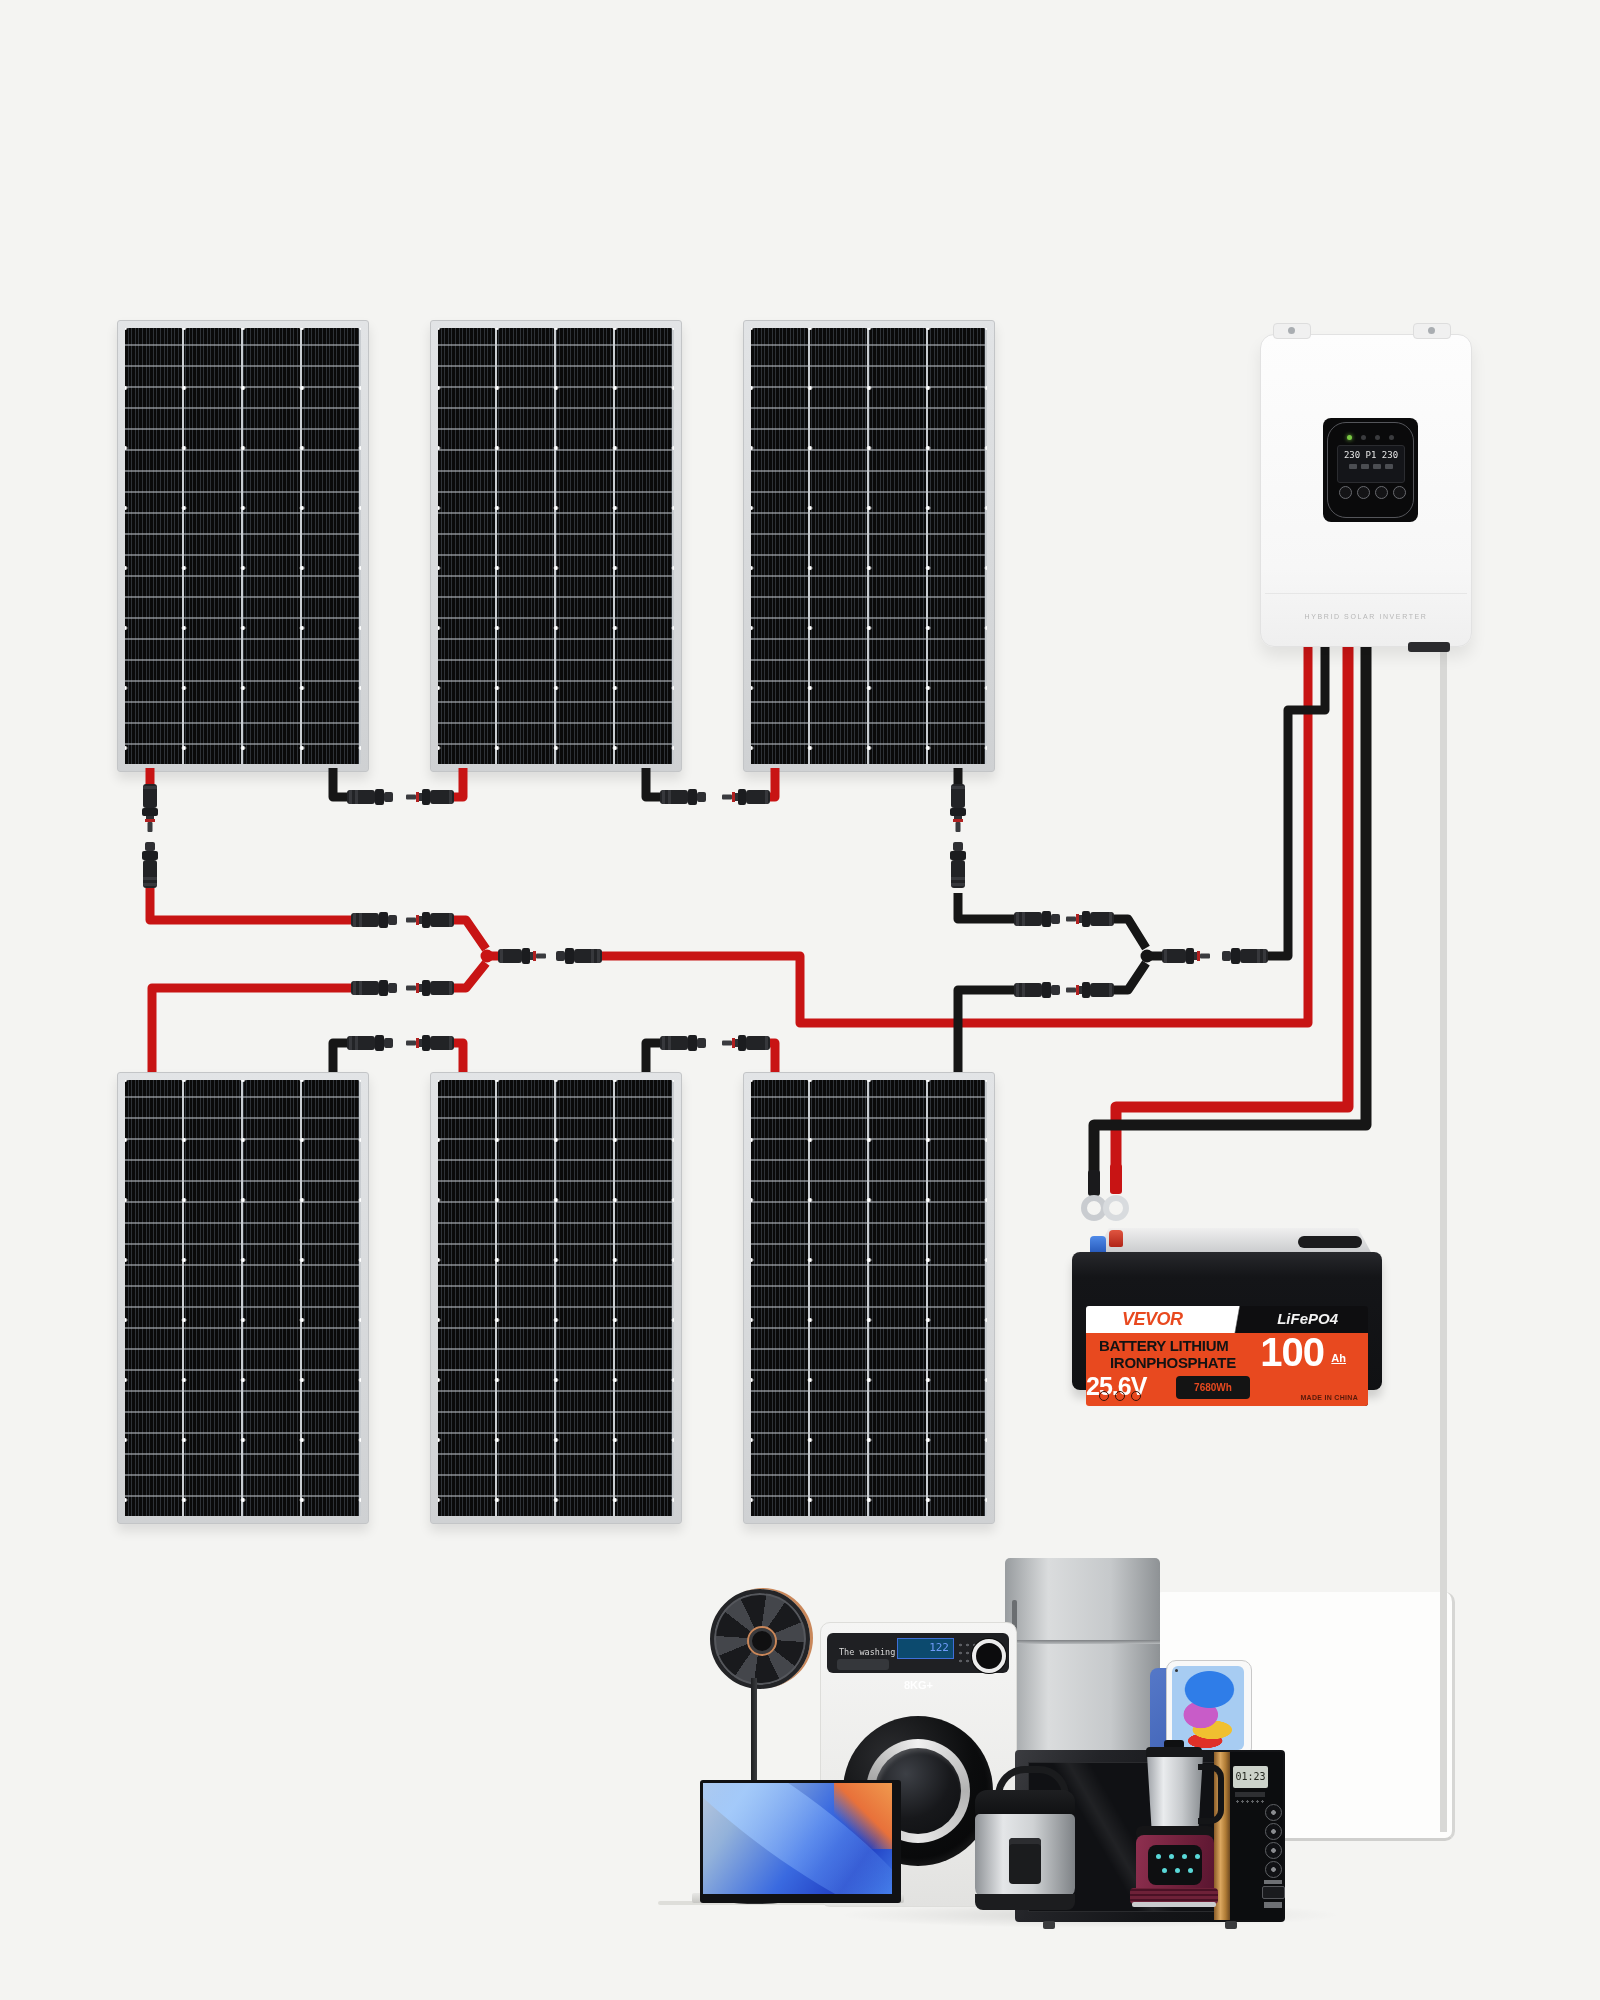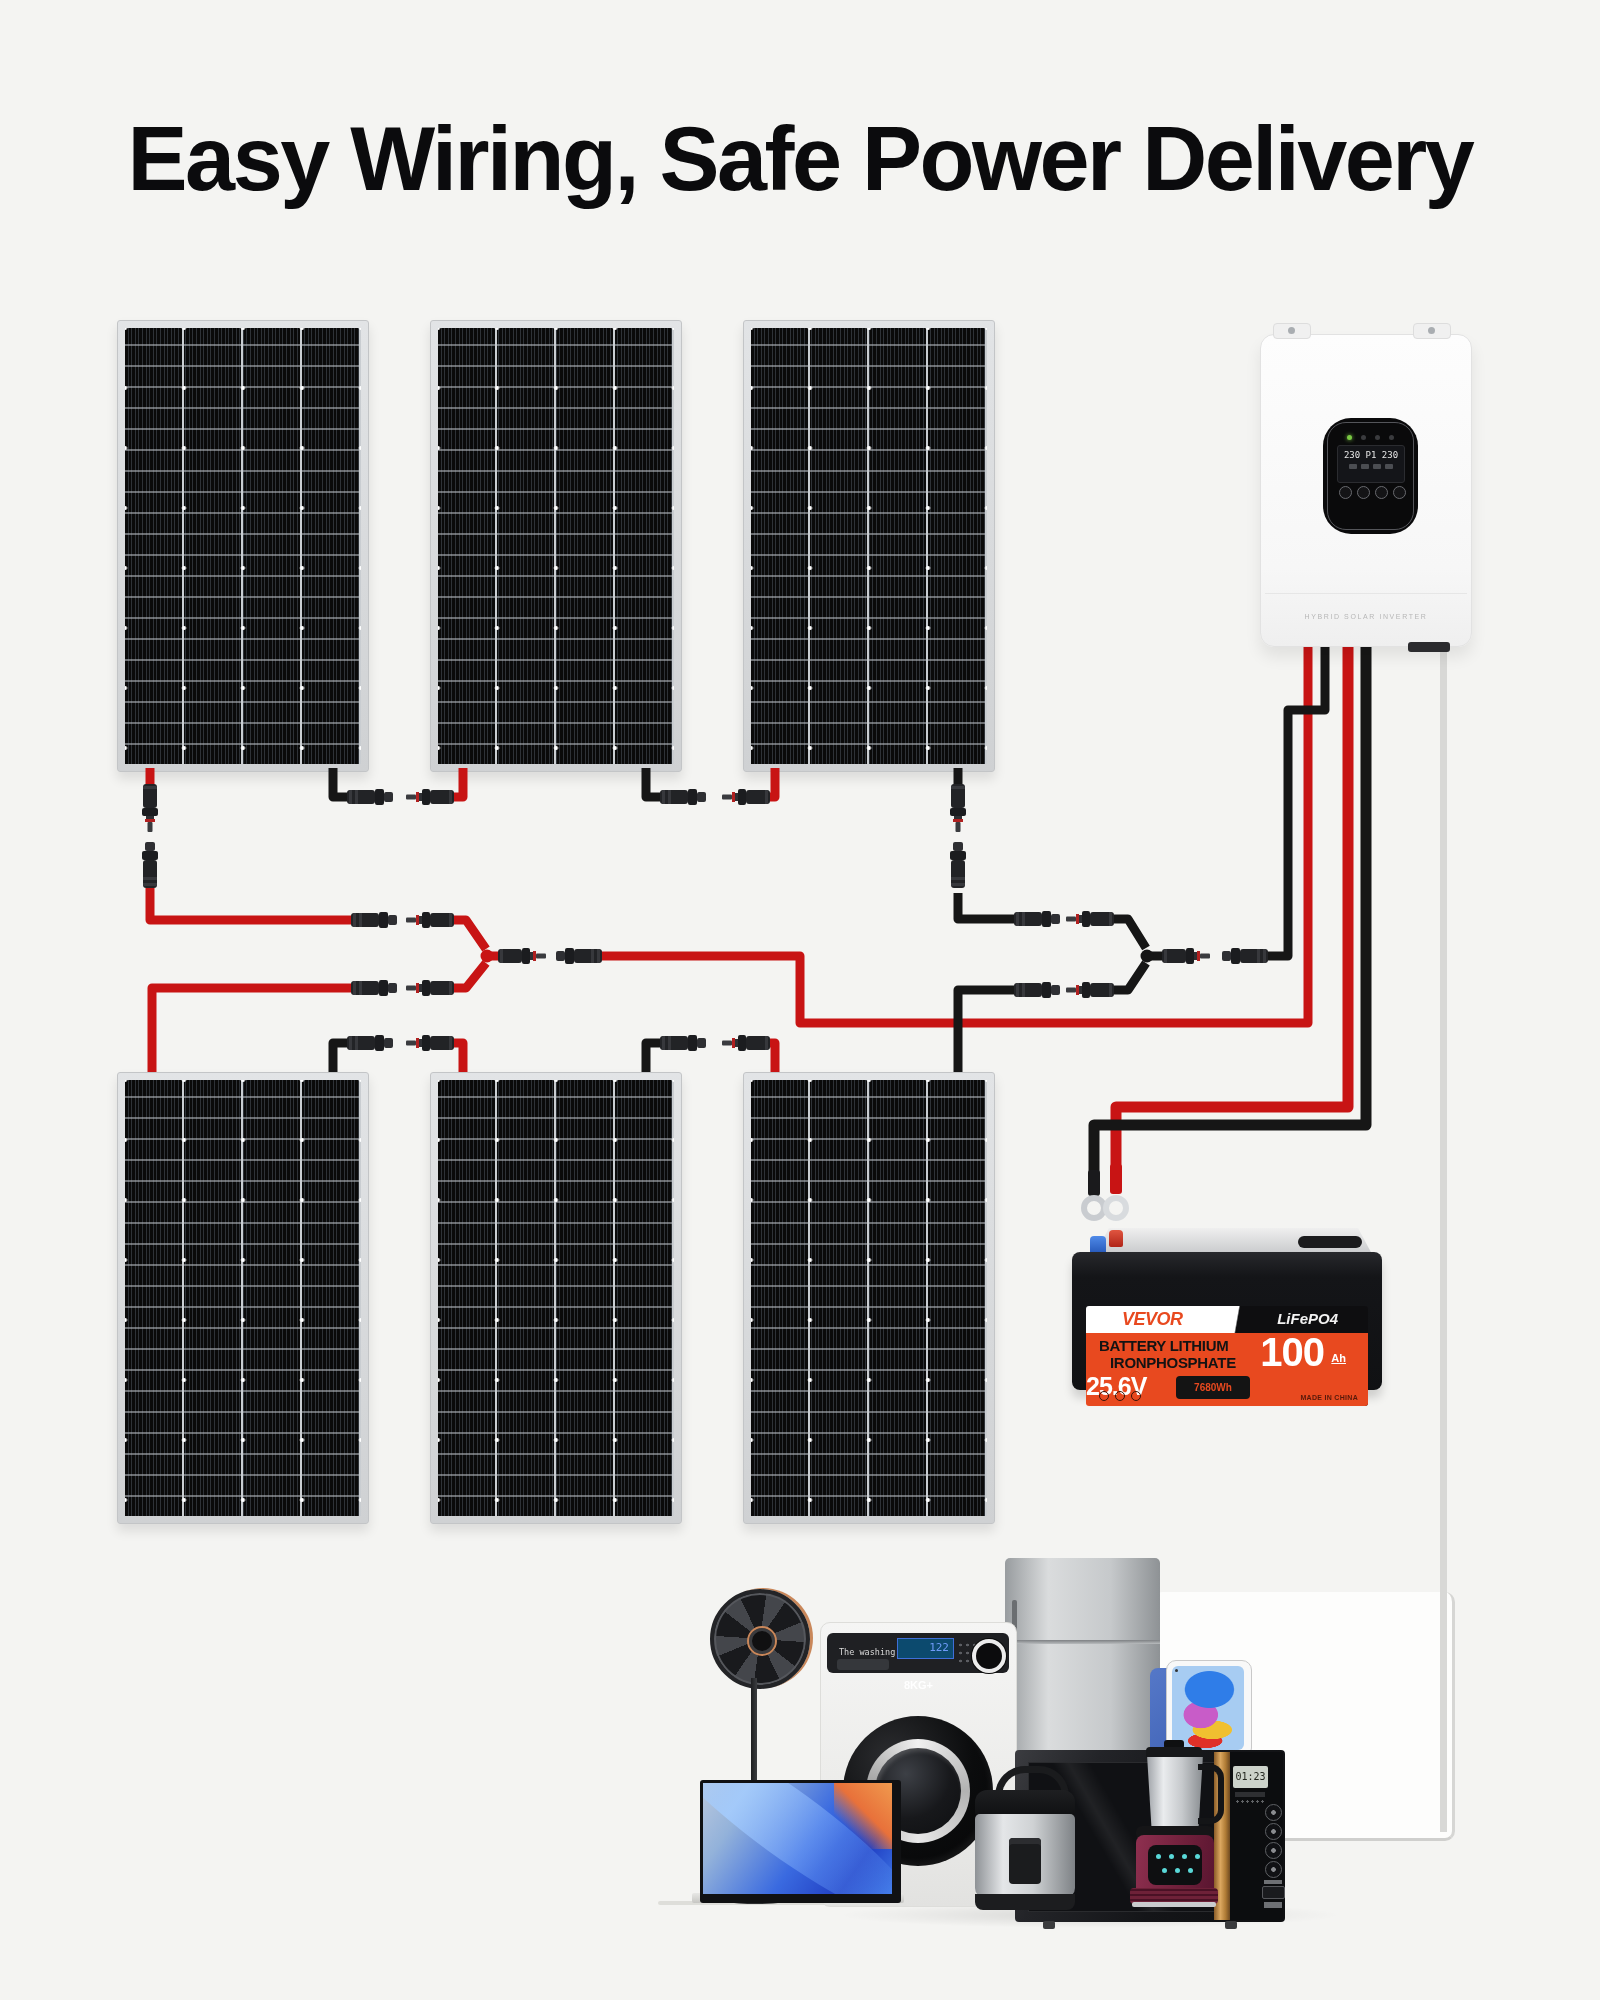--- a/index.html
+++ b/index.html
@@ -32,21 +32,21 @@
 
   
   .inverter{position:absolute;left:1260px;top:334px;width:210px;height:311px;z-index:6;
     background:linear-gradient(180deg,#fdfdfd 0%,#f7f7f7 75%,#efefef 100%);
     border:1px solid #e2e2e2;border-radius:14px;box-shadow:0 10px 16px rgba(0,0,0,.08);}
   .inv-tab{position:absolute;width:36px;height:14px;top:-12px;background:#f0f0f0;border:1px solid #ddd;border-radius:4px;z-index:5;}
   .inv-tab .hole{position:absolute;left:14px;top:3px;width:7px;height:7px;border-radius:50%;background:#a9adb1;}
   .inv-seam{position:absolute;left:4px;right:4px;top:258px;height:1px;background:#e6e6e6;}
   .inv-label{position:absolute;left:0;top:278px;width:100%;text-align:center;font-size:7px;
     letter-spacing:1.6px;color:#b7b7b7;}
-  .inv-display{position:absolute;left:62px;top:83px;width:95px;height:116px;background:#0a0a0b;border-radius:28px;}
+  .inv-display{position:absolute;left:62px;top:83px;width:95px;height:104px;background:#0a0a0b;border-radius:8px;}
   .inv-display:after{content:"";position:absolute;inset:4px;border:1px solid #54555a;border-radius:19px;}
   .inv-leds{position:absolute;left:24px;top:17px;display:flex;gap:9px;}
   .inv-leds i{width:5px;height:5px;border-radius:50%;background:#3a3b3e;}
   .inv-leds i.on{background:#7ac943;box-shadow:0 0 4px #7ac943;}
   .inv-lcd{position:absolute;left:14px;top:27px;width:66px;height:36px;background:#141519;border:1px solid #2b2c30;border-radius:3px;}
   .inv-lcd .row1{margin:4px 2px 0;text-align:center;font-family:"DejaVu Sans Mono",monospace;font-size:9px;color:#e6e6e6;white-space:nowrap;}
   .inv-lcd .row2{display:flex;gap:4px;justify-content:center;margin-top:4px;}
   .inv-lcd .row2 i{display:block;width:8px;height:5px;background:#4b4d52;border-radius:1px;}
   .inv-btns{position:absolute;left:16px;top:68px;display:flex;gap:5px;}
   .inv-btns i{width:11px;height:11px;border-radius:50%;border:1.5px solid #696a6f;background:#141416;}
@@ -191,21 +191,20 @@
     radial-gradient(28px 22px at 40% 58%,#c85cc8 0 60%,rgba(0,0,0,0) 63%),
     radial-gradient(32px 15px at 56% 76%,#f0c030 0 60%,rgba(0,0,0,0) 63%),
     radial-gradient(28px 12px at 46% 89%,#e03028 0 60%,rgba(0,0,0,0) 63%),#a7ccf2;}
   .tab-cam{position:absolute;left:8px;top:8px;width:3px;height:3px;border-radius:50%;background:#333;}
 </style>
 </head>
 <body>
 
 <div class="canvas">
 
-  <div class="title">Easy Wiring, Safe Power Delivery</div>
 
   <div class="panel" style="left:117px;top:320px">
       <div class="cells"></div>
     </div>
   <div class="panel" style="left:430px;top:320px">
       <div class="cells"></div>
     </div>
   <div class="panel" style="left:743px;top:320px">
       <div class="cells"></div>
     </div>

